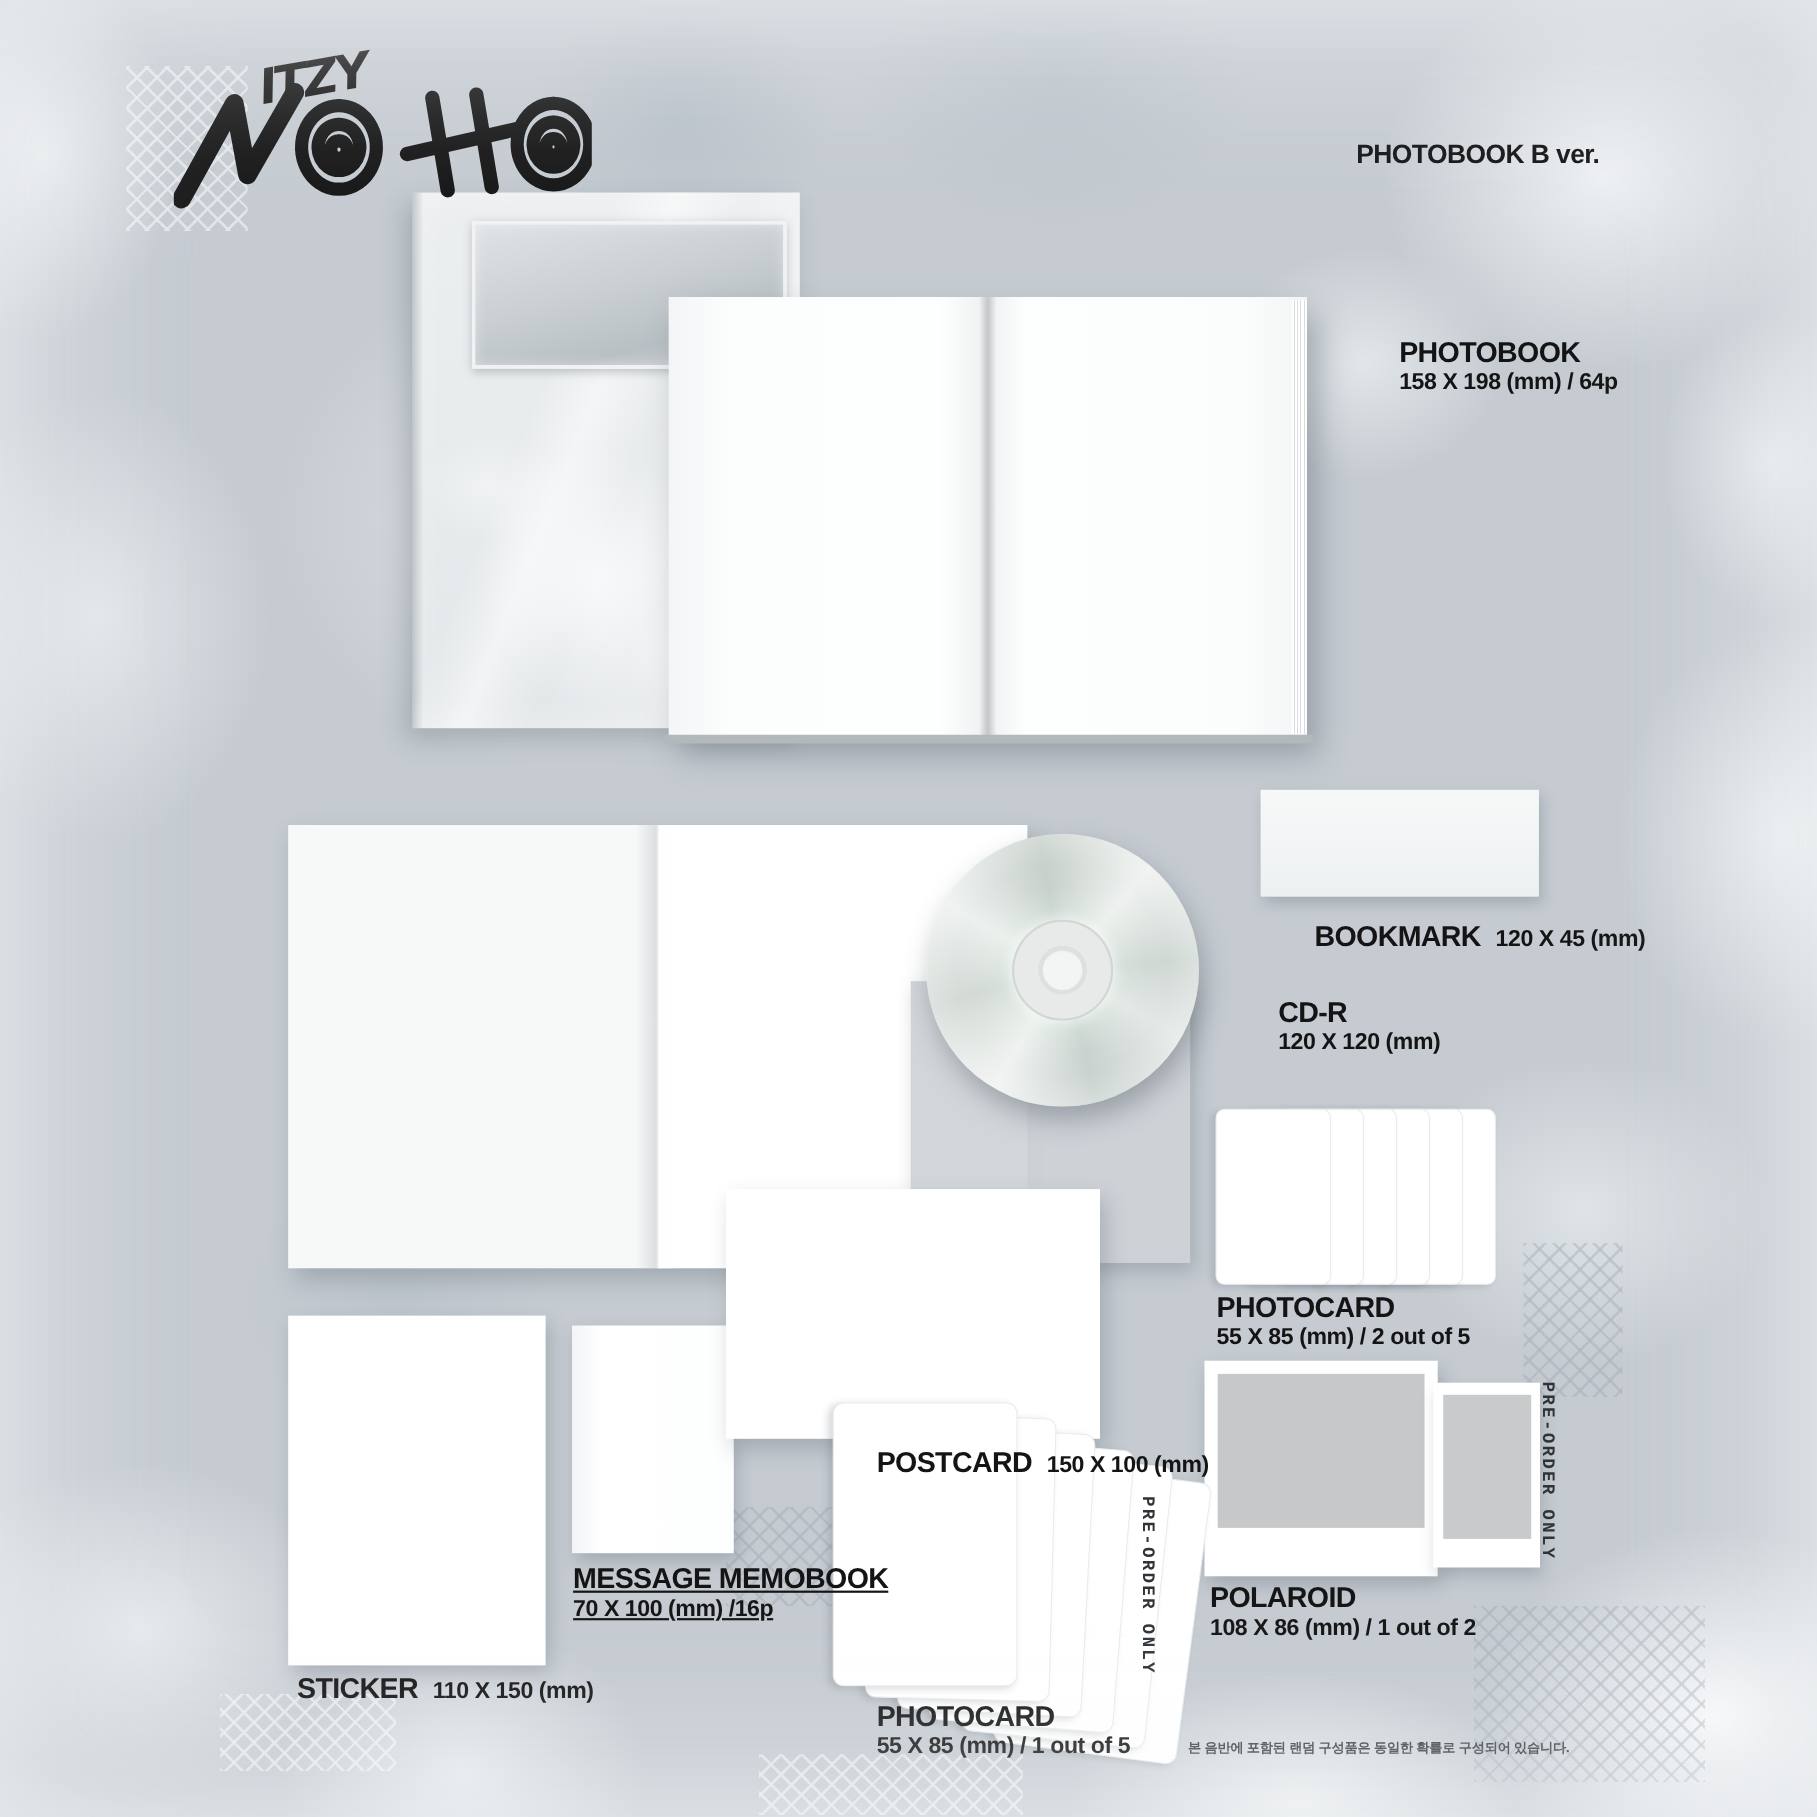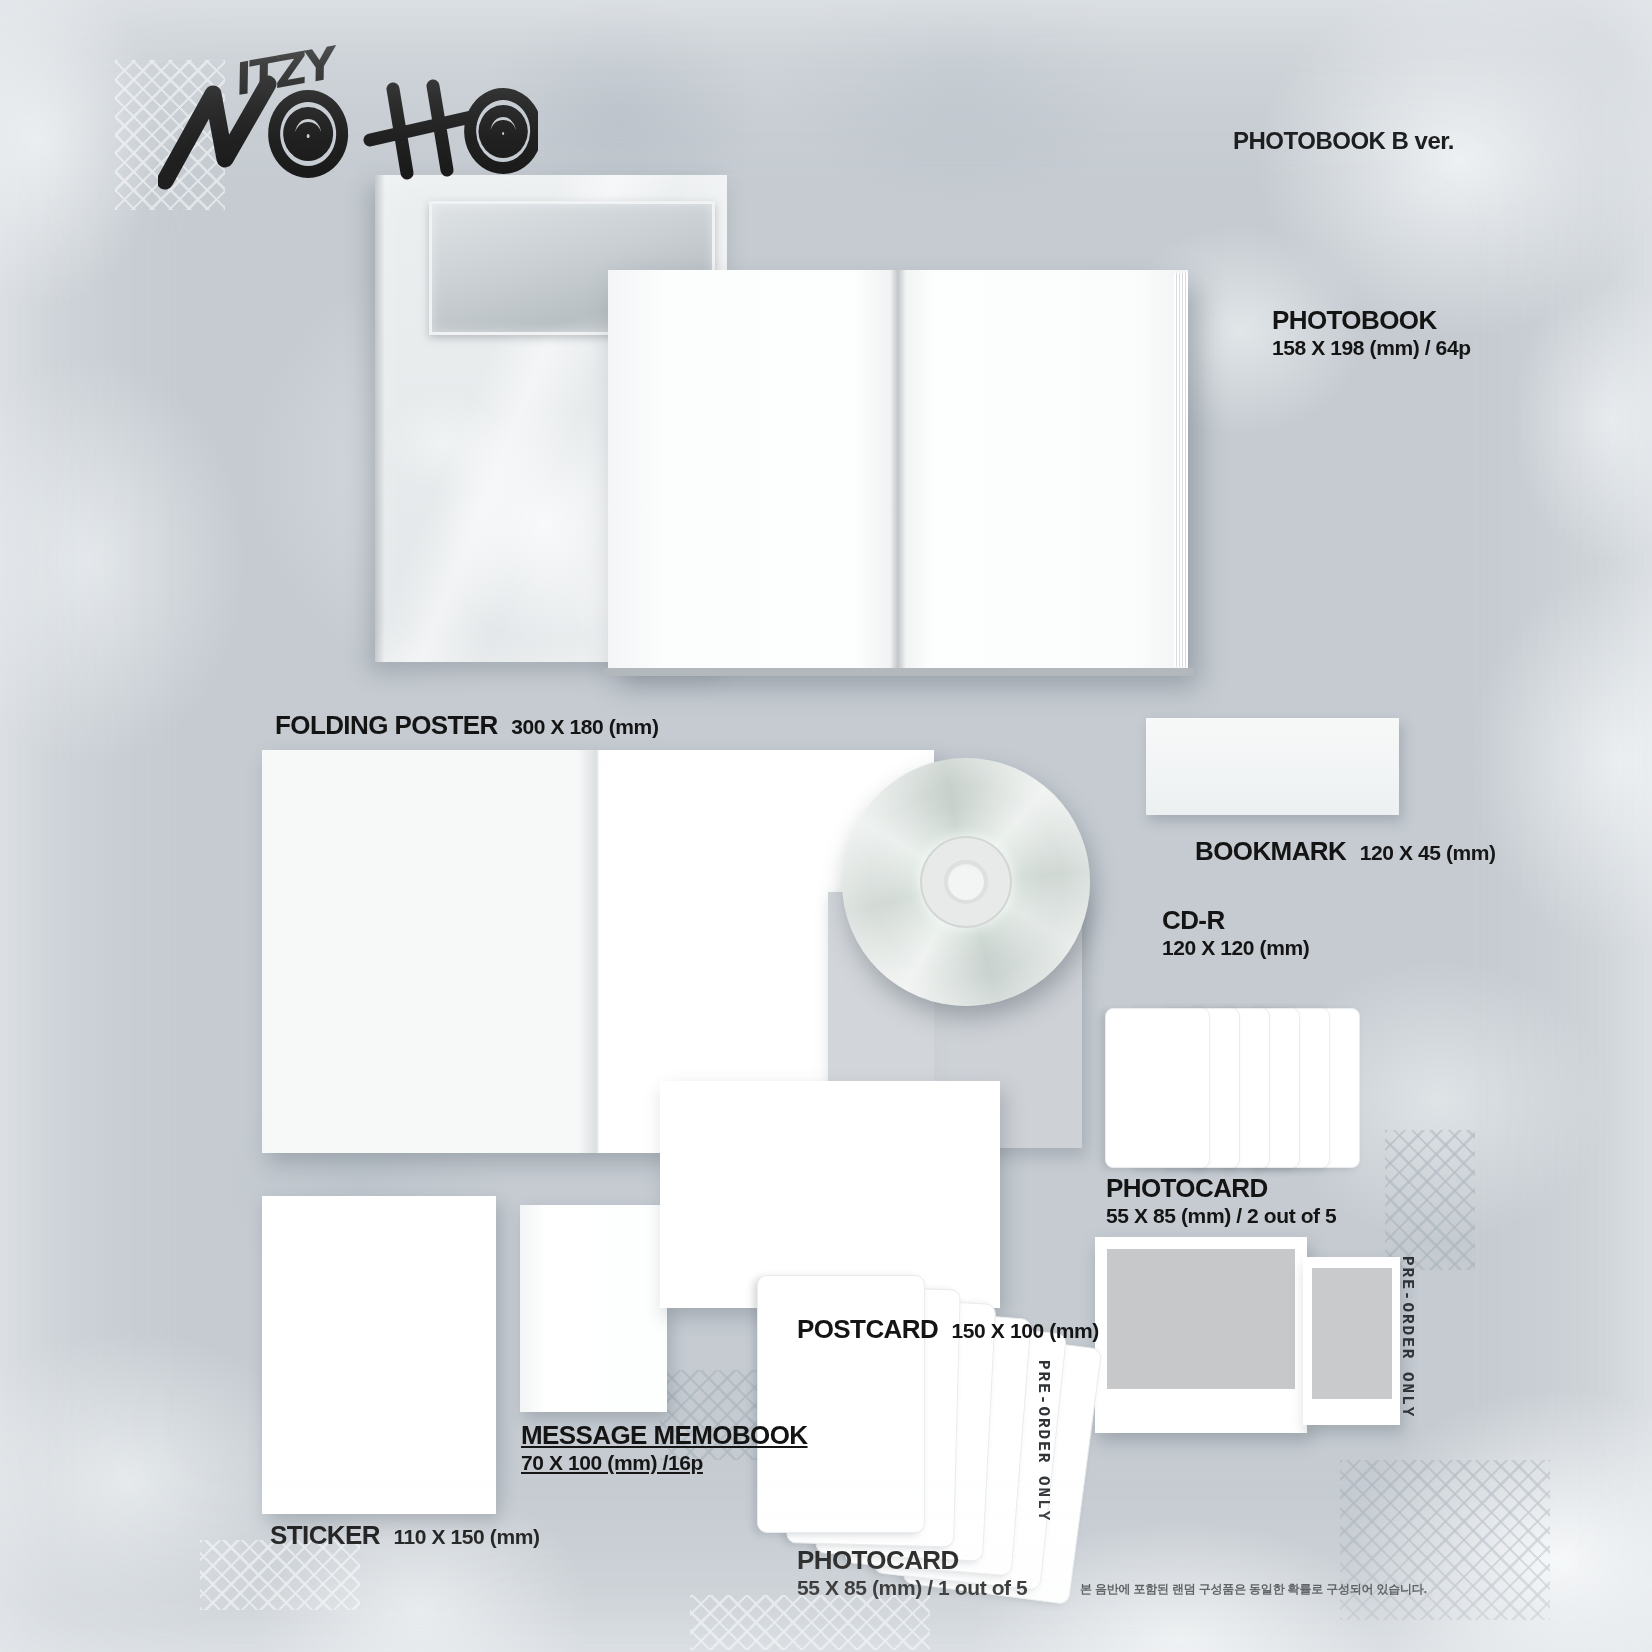--- a/index.html
+++ b/index.html
@@ -171,24 +171,20 @@
     <div class="pageL"></div>
     <div class="pageR"></div>
     <div class="gutter"></div>
     <div class="edges"></div>
   </div>
   <div class="lbl block" style="left:1272px;top:306px;">
     <span class="t">PHOTOBOOK</span>
     <span class="d">158 X 198 (mm) / 64p</span>
   </div>
 
-  <div class="lbl inline" style="left:275px;top:710px;">
-    <span class="t">FOLDING POSTER</span>
-    <span class="d">300 X 180 (mm)</span>
-  </div>
   <div id="poster">
     <div class="fold"></div>
   </div>
 
   <div id="bookmark"></div>
   <div class="lbl inline" style="left:1195px;top:836px;">
     <span class="t">BOOKMARK</span>
     <span class="d">120 X 45 (mm)</span>
   </div>
 
@@ -247,18 +243,22 @@
     <span class="d">55 X 85 (mm) / 1 out of 5</span>
   </div>
   <div id="preorder-photocard" class="preorder">PRE-ORDER ONLY</div>
 
   <div id="polF">
     <div class="img"></div>
   </div>
   <div id="polB">
     <div class="img"></div>
   </div>
+  <div class="lbl block" style="left:1100px;top:1438px;">
+    <span class="t">POLAROID</span>
+    <span class="d">108 X 86 (mm) / 1 out of 2</span>
+  </div>
   <div id="preorder-polaroid" class="preorder">PRE-ORDER ONLY</div>
 
   <div id="krnotice">본 음반에 포함된 랜덤 구성품은 동일한 확률로 구성되어 있습니다.</div>
 
   <div id="vignette"></div>
 </div>
 
 </body></html>

